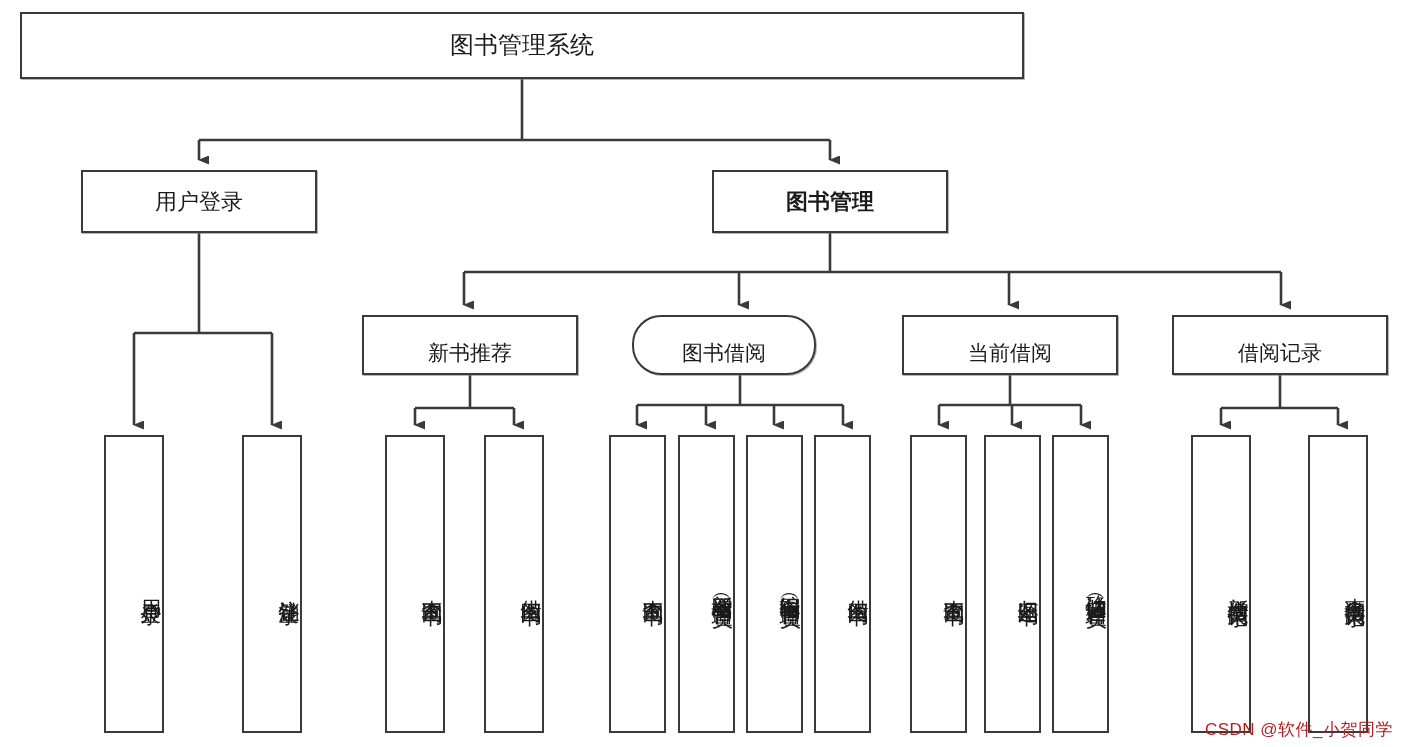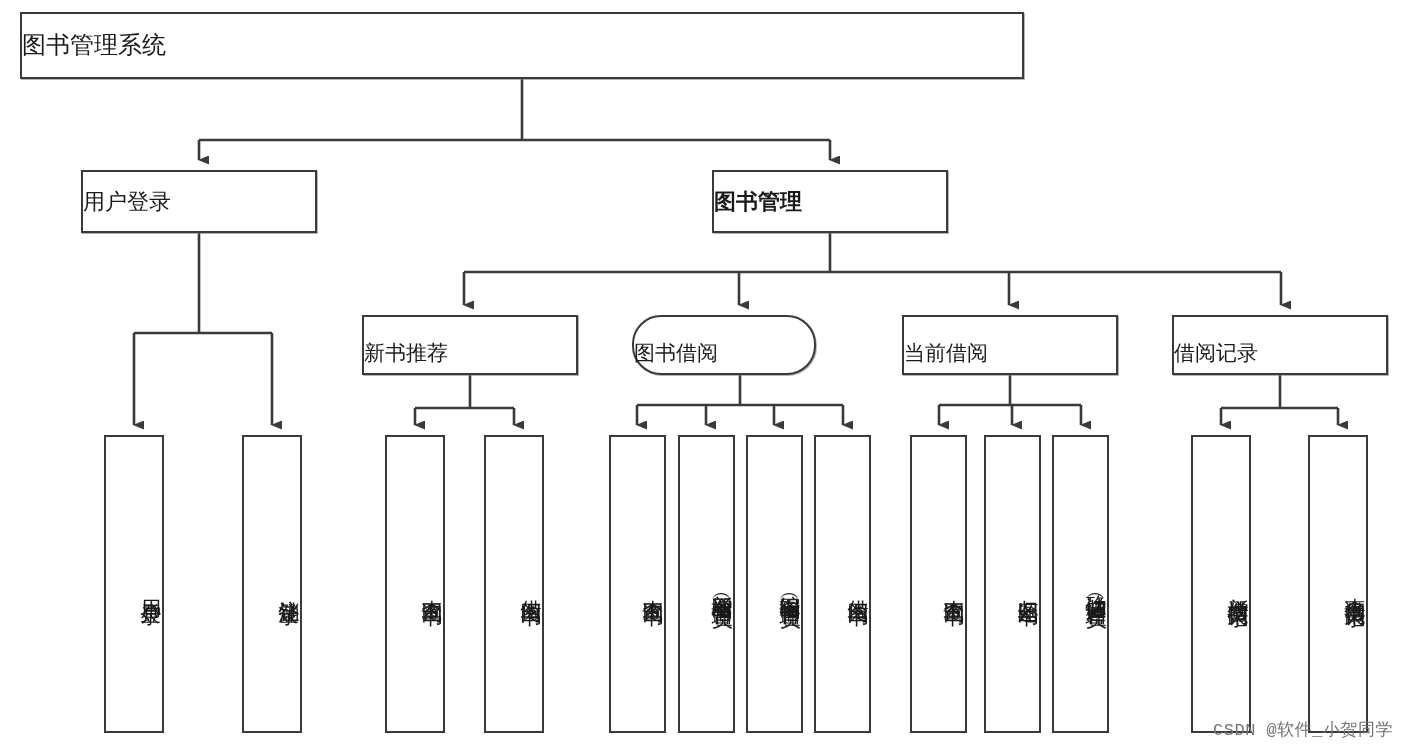--- a/index.html
+++ b/index.html
@@ -19,21 +19,21 @@
     background: #ffffff;
     overflow: hidden;
   }
   .node {
     position: absolute;
     box-sizing: border-box;
     background: #ffffff;
     border: 2px solid #3a3a3a;
     display: flex;
     align-items: center;
-    justify-content: flex-start;
+    justify-content: center;
     text-align: center;
     line-height: 1.18;
   }
   
   .node.shadowed {
     box-shadow: 1px 1px 0 0 rgba(120,120,120,0.55);
   }
   .node-label {
     display: block;
     white-space: pre-line;
@@ -63,24 +63,23 @@
     top: 0;
     width: 1405px;
     height: 747px;
     pointer-events: none;
   }
   #watermark {
     position: absolute;
     right: 12px;
     bottom: 6px;
     font-size: 17px;
-    color: #737373;
+    color: #b91c1c;
     letter-spacing: 0.5px;
     white-space: nowrap;
-    font-family: Liberation Mono, monospace;
   }
 </style>
 </head>
 <body>
 
 <div id="diagram-root">
 
   <svg id="connector-layer" viewBox="0 0 1405 747" width="1405" height="747" xmlns="http://www.w3.org/2000/svg">
     <defs>
       <marker id="arrowhead" markerWidth="9" markerHeight="11" refX="4.5" refY="10" orient="auto" markerUnits="userSpaceOnUse">

